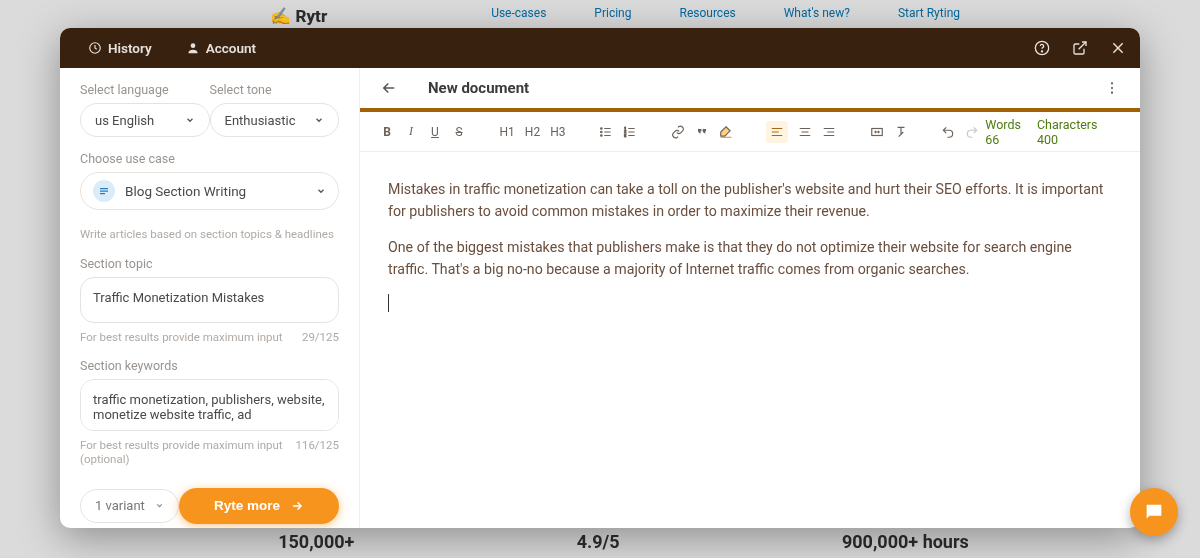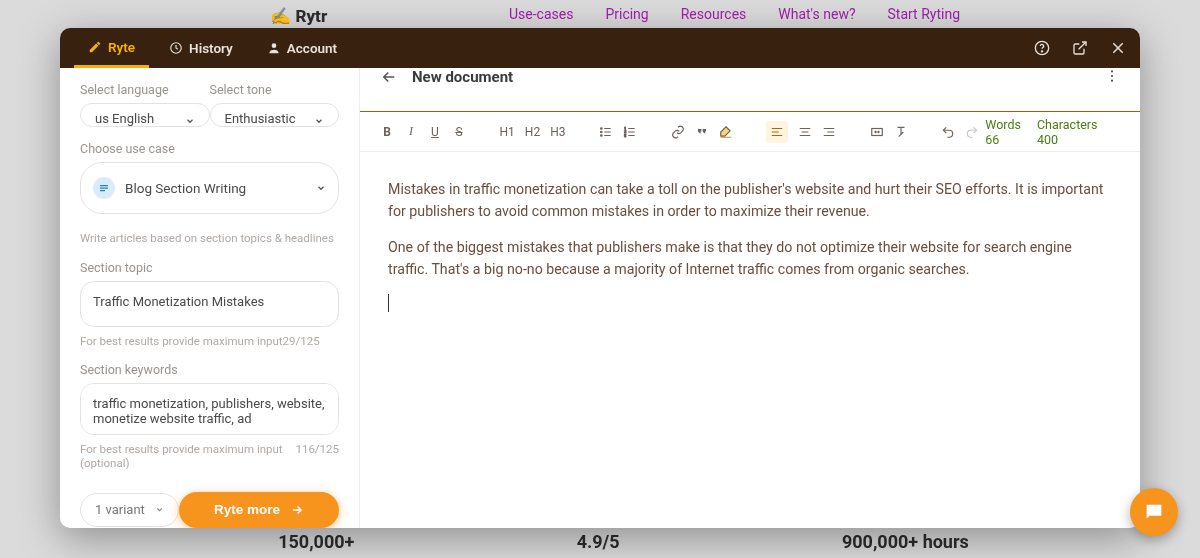--- a/index.html
+++ b/index.html
@@ -7,21 +7,21 @@
     margin: 0;
     font-family: -apple-system, BlinkMacSystemFont, "Segoe UI", Roboto, sans-serif;
     background: #dcdbdb;
     width: 1200px;
     height: 558px;
     overflow: hidden;
     position: relative;
     color: #3d3d3d;
   }
   .bg-logo { position: absolute; left: 230px; top: 6px; font-weight: 800; color:#2d2d2d; font-size: 17px; margin-left: 40px;}
-  .bg-nav { position: absolute; right: 240px; top: 6px; display:flex; gap:32px; font-size:14px; color:#a21caf; }
+  .bg-nav { position: absolute; right: 240px; top: 6px; display:flex; gap:48px; font-size:12px; color:#0369a1; }
   .bg-stats {
     position: absolute; bottom: 6px; left: 0; right: 0;
     display: flex; justify-content: space-around;
     font-size: 18px; font-weight: 700; color: #2d2d2d;
     padding: 0 120px;
     margin-left: 47px;
   }
 
   .modal {
     position: absolute;
@@ -59,36 +59,36 @@
     font-size: 13px;
     color:#77726e;
     position:relative;
   }
   .sidebar::-webkit-scrollbar { width:10px;}
   .sidebar::-webkit-scrollbar-thumb { background:#ccc; border-radius:5px;}
   .sb-label { font-size:12.5px; color:#9a948f; margin-bottom:6px; }
   .sb-row { display:flex; margin-bottom:14px;}
   .select {
     background:#fff; border:1px solid #e6e2de; border-radius:22px;
-    height:24px; display:flex; align-items:flex-end; justify-content:space-between;
+    height:34px; display:flex; align-items:center; justify-content:space-between;
     padding: 0 14px; color:#4a4a4a; font-size:13px; cursor:pointer;
     flex:1;
   }
   .select .chev { color:#666; }
   .usecase {
-    border:1px solid #e6e2de; border-radius:22px; height:52px;
+    border:1px solid #e6e2de; border-radius:22px; height:38px;
     display:flex; align-items:center; gap:10px; padding:0 12px;
     color:#4a4a4a; font-size:13.5px; cursor:pointer; margin-bottom:6px;
   }
   .usecase .uc-icon {
     width:22px; height:22px; border-radius:50%; background:#d9ecf8;
     display:flex; align-items:center; justify-content:center; color:#2a7fbf; font-size:12px;
   }
   .hint { font-size:11.5px; color:#b0aaa5; margin-top:17px; margin-bottom:14px; line-height:1.3;}
-  .hint-row { display:flex; justify-content:flex-start; font-size:11.5px; color:#b0aaa5; margin-top:4px; margin-bottom:14px;}
+  .hint-row { display:flex; justify-content:space-between; font-size:11.5px; color:#b0aaa5; margin-top:4px; margin-bottom:14px;}
   .textarea {
     width:100%; border:1px solid #e6e2de; border-radius:14px;
     padding:12px 12px; font-size:13px; color:#4a4a4a; resize:none;
     font-family:inherit;
   }
   .ta1 { height:46px; }
   .ta2 { height:52px; }
   .action-row { display:flex; align-items:center; margin-top:22px;}
   .variant-sel {
     border:1px solid #e6e2de; border-radius:22px; height:34px;
@@ -97,22 +97,22 @@
   }
   .ryte-btn {
     flex:1; background:#f7941d; color:#fff; border:none; border-radius:22px;
     height:36px; font-size:13.5px; font-weight:600; cursor:pointer;
     display:flex; align-items:center; justify-content:center; gap:10px;
     box-shadow: 0 2px 10px rgba(247,148,29,0.5);
   }
 
   .main { flex:1; display:flex; flex-direction:column; min-width:0;}
   .doc-header {
-    height:44px; display:flex; align-items:flex-start; gap:14px; padding:0 20px;
-    border-bottom:1px solid #a16207;
+    height:44px; display:flex; align-items:center; gap:30px; padding:0 20px;
+    border-bottom:4px solid #a16207;
   }
   .back-btn { cursor:pointer; color:#555; display:flex; }
   .doc-title { font-size:15px; font-weight:700; color:#3b3b3b; }
   .doc-menu { margin-left:auto; cursor:pointer; color:#555; }
   .toolbar {
     height:40px; display:flex; align-items:center; gap:6px; padding:0 20px;
     border-bottom:1px solid #eee; font-size:12px; color:#555;
   }
   .tb-group { display:flex; gap:10px; align-items:center; }
   .tb-btn { cursor:pointer; min-width:14px; text-align:center; color:#6b625b; display:inline-flex; align-items:center; justify-content:center; height:22px;}
@@ -148,28 +148,20 @@
 </div>
 <div class="bg-stats">
   <span>150,000+</span>
     <span>4.9/5</span>
     <span>900,000+ hours</span>
 </div>
 
 <div class="modal">
   <div class="topbar">
     <div class="tabs">
-      <div class="tab active">
-        <span class="ico">
-          <svg width="14" height="14" viewBox="0 0 24 24" fill="#f5b300">
-              <path d="M3 17.25V21h3.75L17.81 9.94l-3.75-3.75L3 17.25zM20.71 7.04a1 1 0 0 0 0-1.41l-2.34-2.34a1 1 0 0 0-1.41 0l-1.83 1.83 3.75 3.75 1.83-1.83z"></path>
-            </svg>
-        </span>
-        <span>Ryte</span>
-      </div>
       <div class="tab">
         <span class="ico">
           <svg width="14" height="14" viewBox="0 0 24 24" fill="none" stroke="#e8e0db" stroke-width="2">
               <circle cx="12" cy="12" r="9"></circle>
               <path d="M12 7v5l3 2"></path>
             </svg>
         </span>
         <span>History</span>
       </div>
       <div class="tab">

